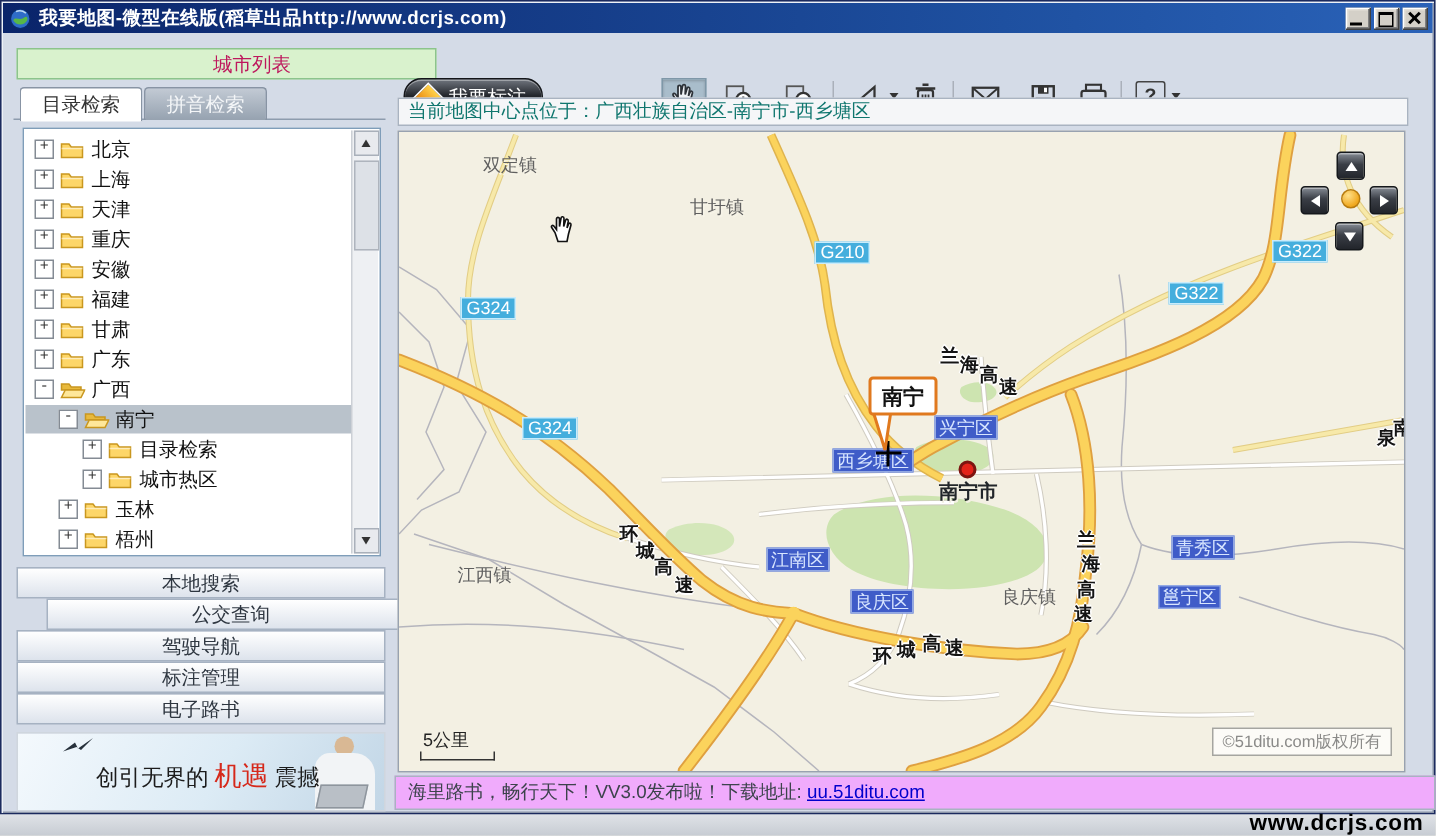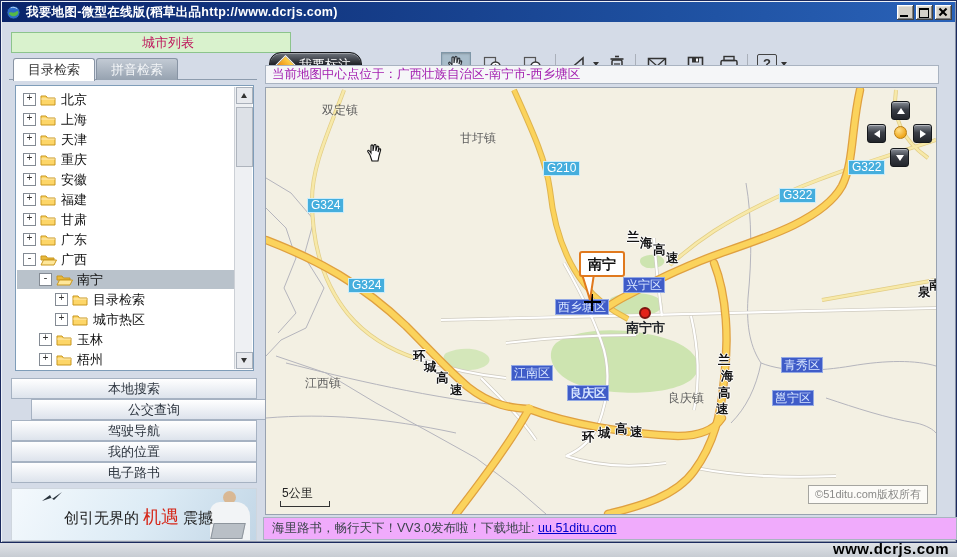--- a/index.html
+++ b/index.html
@@ -62,21 +62,21 @@
   .loc-ic{width:13px;height:15px;position:relative;margin:0 6px 0 2px;flex:0 0 auto;}
   .loc-ic:before{content:"";position:absolute;left:3.5px;top:0;width:6px;height:6px;border-radius:50%;background:#f8b43c;}
   .loc-ic:after{content:"";position:absolute;left:1.5px;top:6px;width:10px;height:9px;border-radius:4px 4px 1px 1px;background:#f8b43c;}
   .tool{position:absolute;top:0;width:28px;height:24px;display:flex;align-items:center;justify-content:center;cursor:pointer;}
   .tool.active{background:#a9bdcb;border:1px solid #7f97a8;box-shadow:inset 0 1px 2px rgba(0,0,0,.2);}
   .tsep{position:absolute;top:2px;width:1px;height:20px;background:#aab0ba;}
   .caret{position:absolute;top:10px;width:0;height:0;border-left:3.5px solid transparent;border-right:3.5px solid transparent;border-top:4.5px solid #333;cursor:pointer;}
   .help-box{position:absolute;top:2px;width:18px;height:18px;border:1.5px solid #444;border-radius:2px;
         font-weight:bold;font-size:13px;color:#333;text-align:center;line-height:18px;cursor:pointer;}
   .statustop{position:absolute;left:2px;top:64px;width:666px;height:17px;background:#f5f6f8;
-        border:1px solid #a9b3c1;font-size:12.5px;color:#a21caf;line-height:17px;padding-left:6px;}
+        border:1px solid #a9b3c1;font-size:12.5px;color:#0f766e;line-height:17px;padding-left:6px;}
   
   .map{position:absolute;left:2px;top:86px;width:670px;height:426px;background:#f3f0e3;
        border:1px solid #98a2b0;overflow:hidden;cursor:default;}
   .map svg.roads{position:absolute;left:0;top:0;}
   .gbadge{position:absolute;background:#45aedd;color:#fff;border:1px solid #c9ecfb;
        font-size:12px;line-height:13px;padding:0 3px;white-space:nowrap;}
   .dbadge{position:absolute;background:#3f5cc8;color:#d8e6ff;border:1px solid #93a9e4;
        font-size:12px;line-height:14px;padding:0 2px;white-space:nowrap;}
   .town{position:absolute;color:#5f5f5f;font-size:12px;white-space:nowrap;text-shadow:1px 1px 0 #f7f4e8;}
   .rchar{position:absolute;color:#141414;font-size:12.5px;font-weight:bold;white-space:nowrap;
@@ -261,21 +261,21 @@
               <path d="M1,3 h5 l1.5,2 H15 v7 H1 z" fill="#fdd668" stroke="#c9971f"></path>
               <path d="M1,6 h14" stroke="#ffffff" opacity=".55"></path>
             </svg></span>
           <span class="tlabel">梧州</span>
         </div>
       </div>
     <div>
         <div class="sect" style="top: 350px;">本地搜索</div>
         <div class="sect" style="top: 371px; margin-left: 20px;">公交查询</div>
         <div class="sect" style="top: 392px;">驾驶导航</div>
-        <div class="sect" style="top: 413px;">我的位置</div>
+        <div class="sect" style="top: 413px;">标注管理</div>
         <div class="sect" style="top: 434px;">电子路书</div>
       </div>
     <div class="ad">
       <svg width="26" height="14" style="position:absolute;left:28px;top:2px">
         <path d="M2,10 L10,4 L12,8 L22,1 L14,9 L11,7 Z" fill="#27313b"></path>
       </svg>
       <div class="ad-person-head"></div>
       <div class="ad-person-body"></div>
       <div class="ad-laptop"></div>
       <div class="ad-text">
@@ -437,21 +437,21 @@
 
       <div>
           <span class="gbadge" style="left: 41px; top: 110px;">G324</span>
           <span class="gbadge" style="left: 82px; top: 190px;">G324</span>
           <span class="gbadge" style="left: 277px; top: 73px;">G210</span>
           <span class="gbadge" style="left: 582px; top: 72px;">G322</span>
           <span class="gbadge" style="left: 513px; top: 100px;">G322</span>
           <span class="dbadge" style="left: 357px; top: 189px;">兴宁区</span>
           <span class="dbadge" style="left: 289px; top: 211px;">西乡塘区</span>
           <span class="dbadge" style="left: 245px; top: 277px;">江南区</span>
-          <span class="dbadge" style="left: 301px; top: 297px; font-weight: bold;">良庆区</span>
+          <span class="dbadge" style="left: 301px; top: 305px;">良庆区</span>
           <span class="dbadge" style="left: 515px; top: 269px;">青秀区</span>
           <span class="dbadge" style="left: 506px; top: 302px;">邕宁区</span>
           <span class="town" style="left: 56px; top: 14px;">双定镇</span>
           <span class="town" style="left: 194px; top: 42px;">甘圩镇</span>
           <span class="town" style="left: 39px; top: 287px;">江西镇</span>
           <span class="town" style="left: 402px; top: 302px;">良庆镇</span>
           <span class="rchar" style="left: 361px; top: 141px;">兰</span>
           <span class="rchar" style="left: 374px; top: 147px;">海</span>
           <span class="rchar" style="left: 387px; top: 154px;">高</span>
           <span class="rchar" style="left: 400px; top: 162px;">速</span>

